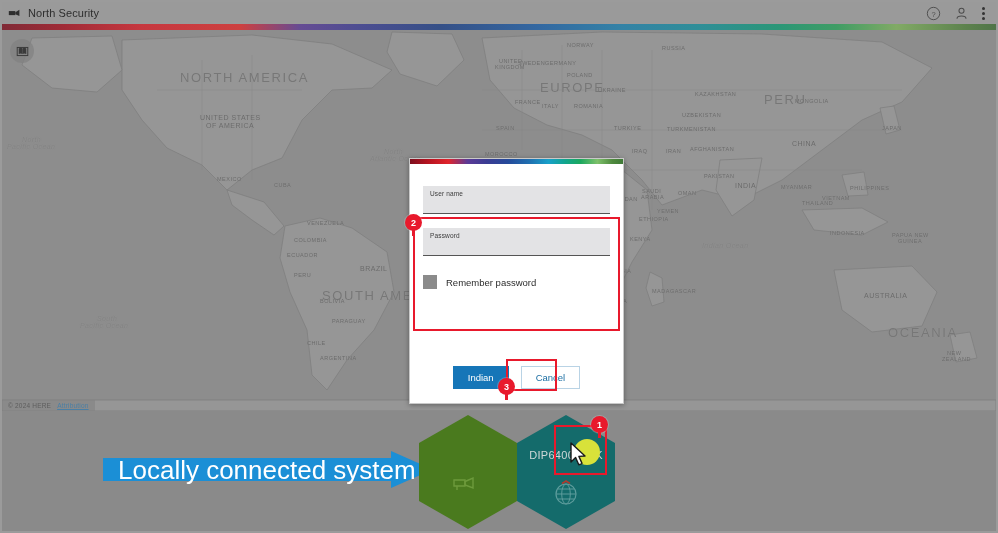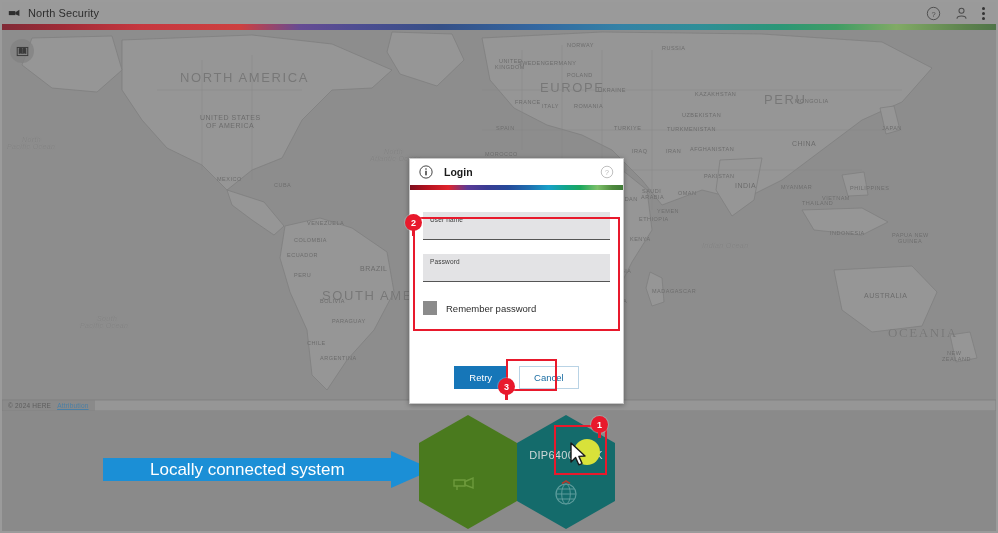--- a/index.html
+++ b/index.html
@@ -145,22 +145,22 @@
 
   .arrow-left-band {
     position: absolute; left: 101px; top: 449px; height: 37px;
     width: 330px; z-index: 20;
   }
   .arrow-right-band {
     position: absolute; left: 645px; top: 449px; height: 37px;
     width: 350px; z-index: 20;
   }
   .band-label {
-    position: absolute; color: #ffffff; font-size: 17px;
-    white-space: nowrap; top: 50%; transform: translateY(-50%); margin-left: 32px;
+    position: absolute; color: #ffffff; font-size: 26px;
+    white-space: nowrap; top: 50%; transform: translateY(-50%);
   }
 
   .hexagon {
     position: absolute; width: 104px; height: 118px; z-index: 22;
   }
   .hex-green { left: 414px; top: 411px; }
   .hex-teal  { left: 512px; top: 411px; }
   .hex-label {
     position: absolute; top: 36px; left: 0; width: 100%;
     text-align: center; font-size: 11px; color: #cfd8d8;
@@ -308,21 +308,21 @@
         <span class="map-label small" style="left: 575px; top: 262px;">NAMIBIA</span>
         <span class="map-label small" style="left: 593px; top: 288px;">SOUTH</span>
         <span class="map-label small" style="left: 594px; top: 294px;">AFRICA</span>
         <span class="map-label small" style="left: 650px; top: 258px;">MADAGASCAR</span>
         <span class="map-label ocean" style="left: 700px; top: 212px;">Indian Ocean</span>
         <span class="map-label small" style="left: 828px; top: 200px;">INDONESIA</span>
         <span class="map-label small" style="left: 890px; top: 202px;">PAPUA NEW</span>
         <span class="map-label small" style="left: 896px; top: 208px;">GUINEA</span>
         <span class="map-label small" style="left: 848px; top: 155px;">PHILIPPINES</span>
         <span class="map-label" style="left: 862px; top: 262px;">AUSTRALIA</span>
-        <span class="map-label big" style="left: 886px; top: 295px; font-family: Liberation Serif, serif;">OCEANIA</span>
+        <span class="map-label big" style="left: 886px; top: 295px;">OCEANIA</span>
         <span class="map-label small" style="left: 655px; top: 178px;">YEMEN</span>
         <span class="map-label small" style="left: 565px; top: 12px;">NORWAY</span>
         <span class="map-label small" style="left: 660px; top: 15px;">RUSSIA</span>
         <span class="map-label small" style="left: 516px; top: 30px;">SWEDEN</span>
         <span class="map-label small" style="left: 543px; top: 30px;">GERMANY</span>
         <span class="map-label small" style="left: 628px; top: 206px;">KENYA</span>
         <span class="map-label small" style="left: 515px; top: 160px;">MALI</span>
         <span class="map-label small" style="left: 606px; top: 238px;">ZAMBIA</span>
         <span class="map-label small" style="left: 590px; top: 268px;">BOTSWANA</span>
         <span class="map-label small" style="left: 318px; top: 268px;">BOLIVIA</span>
@@ -343,36 +343,20 @@
       </svg>
     </div>
 
     <div class="attribution">
       <span>© 2024 HERE</span>
       <span class="attr-link">Attribution</span>
     </div>
   </div>
 
   <div class="dialog">
-    <div class="dlg-head">
-      <span>
-        <svg class="circ-icon" viewBox="0 0 16 16">
-          <circle cx="8" cy="8" r="7" fill="none" stroke="#2a2a2a" stroke-width="1"></circle>
-          <circle cx="8" cy="4.6" r=".9" fill="#2a2a2a"></circle>
-          <rect x="7.2" y="6.6" width="1.6" height="5.2" fill="#2a2a2a"></rect>
-        </svg>
-      </span>
-      <span class="dlg-title">Login</span>
-      <span class="dlg-help">
-        <svg class="circ-icon" viewBox="0 0 16 16">
-          <circle cx="8" cy="8" r="6.6" fill="none" stroke="#b7b7b7" stroke-width="1"></circle>
-          <text x="8" y="11.3" font-size="8" text-anchor="middle" fill="#b7b7b7" font-family="Liberation Sans">?</text>
-        </svg>
-      </span>
-    </div>
     <div class="dlg-grad"></div>
 
     <div class="dlg-body">
       <div class="field">
         <div class="field-box">
           <div class="field-label">User name</div>
           <input class="field-input" type="text" value="" style="">
         </div>
       </div>
       <div class="field">
@@ -381,21 +365,21 @@
           <input class="field-input" type="password" value="" style="">
         </div>
       </div>
       <div class="checkrow">
         <span class="checkbox"></span>
         <span>Remember password</span>
       </div>
     </div>
 
     <div class="dlg-actions">
-      <button class="btn btn-primary">Retry</button>
+      <button class="btn btn-primary">Indian</button>
       <button class="btn btn-secondary">Cancel</button>
     </div>
   </div>
 
   <div class="hl hl-form"></div>
   <div class="hl hl-retry"></div>
   <div class="hl hl-hex"></div>
 
   <div class="badge badge-2">2</div>
   <div class="badge badge-3">3</div>

